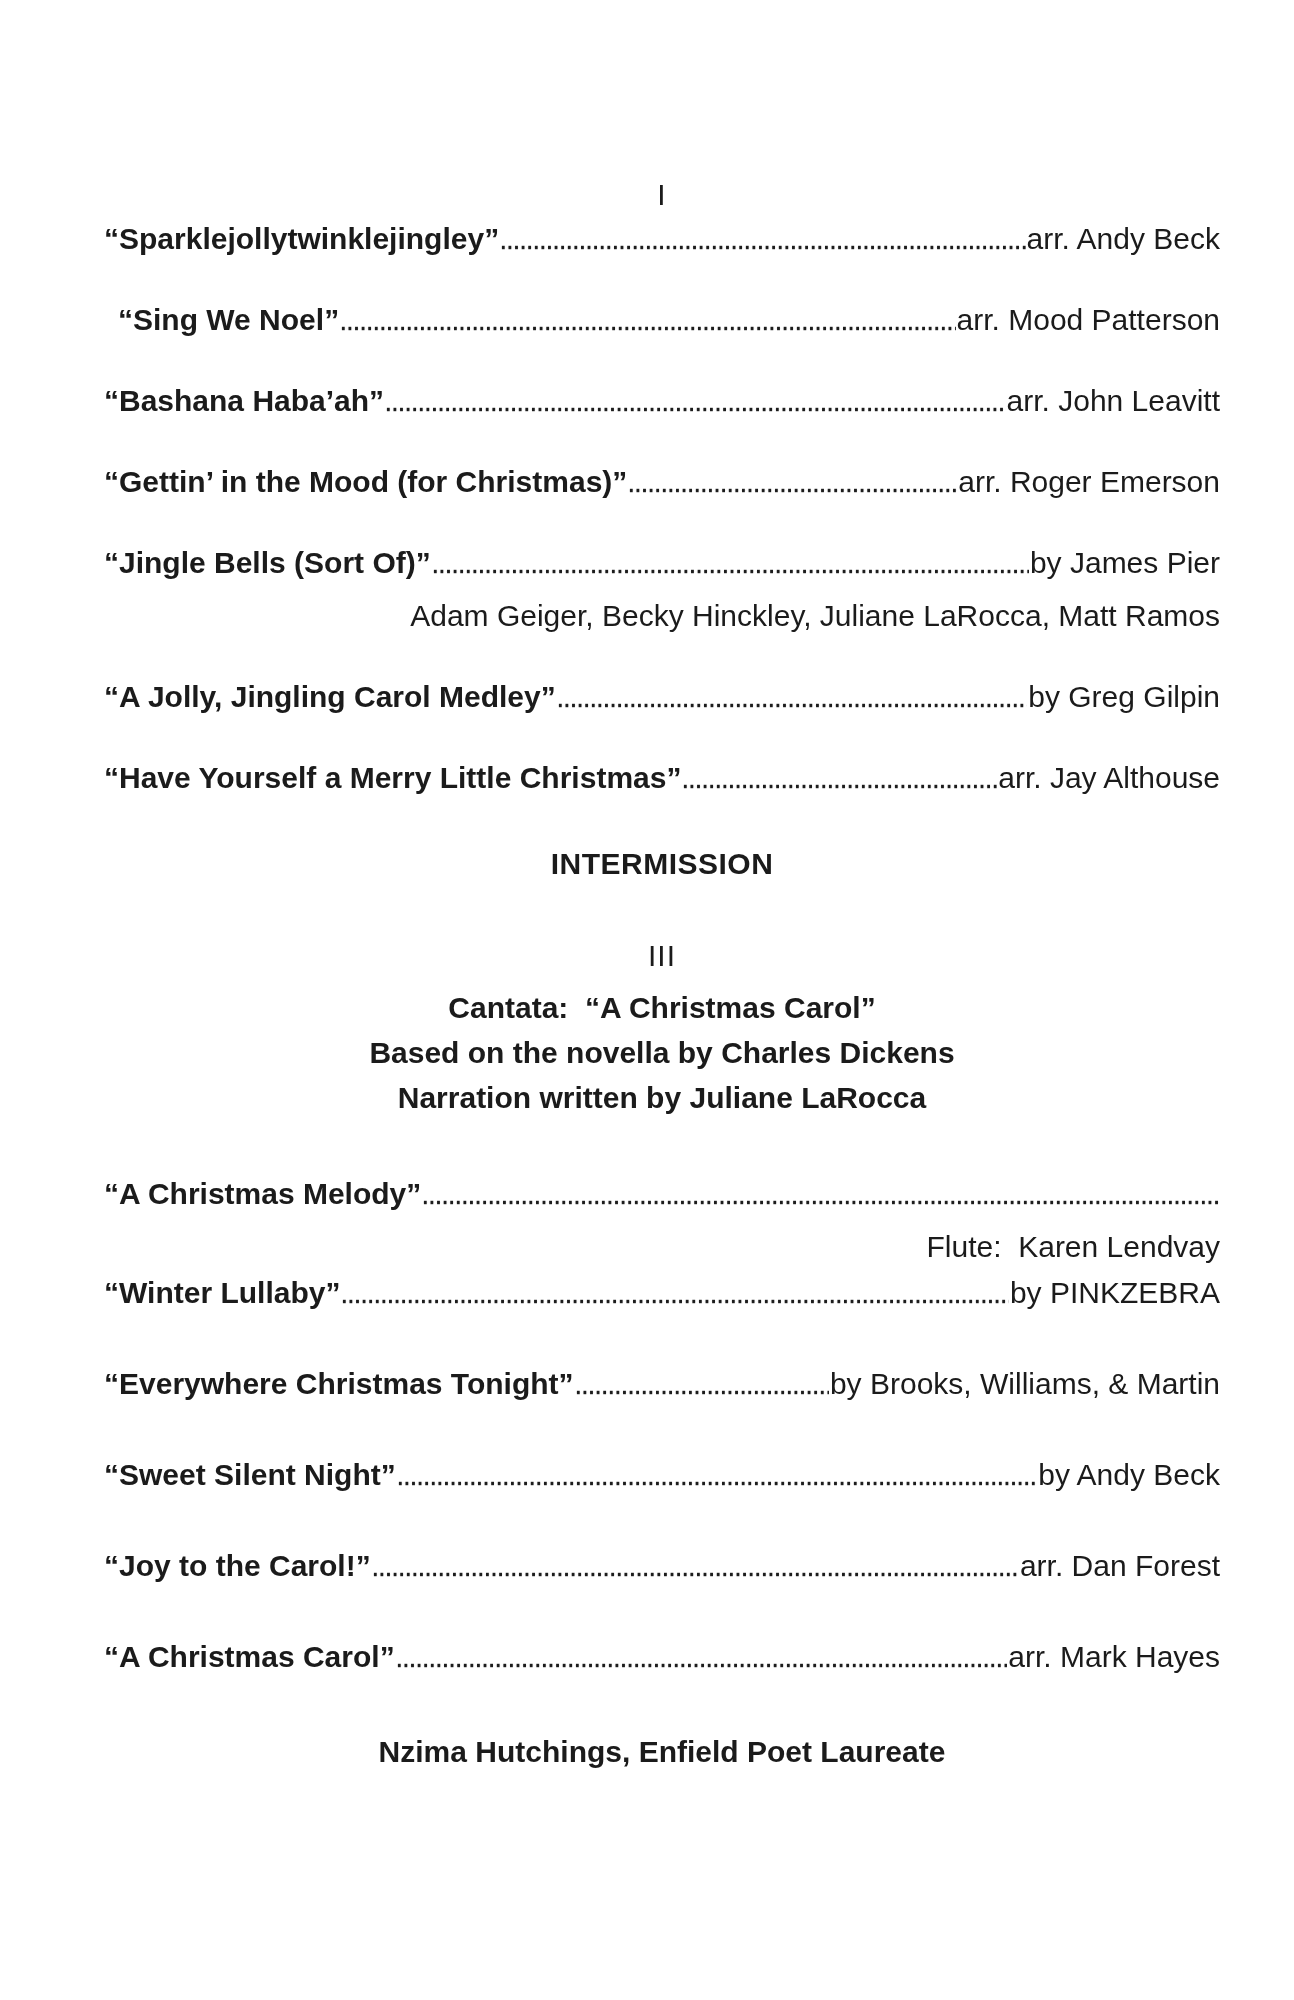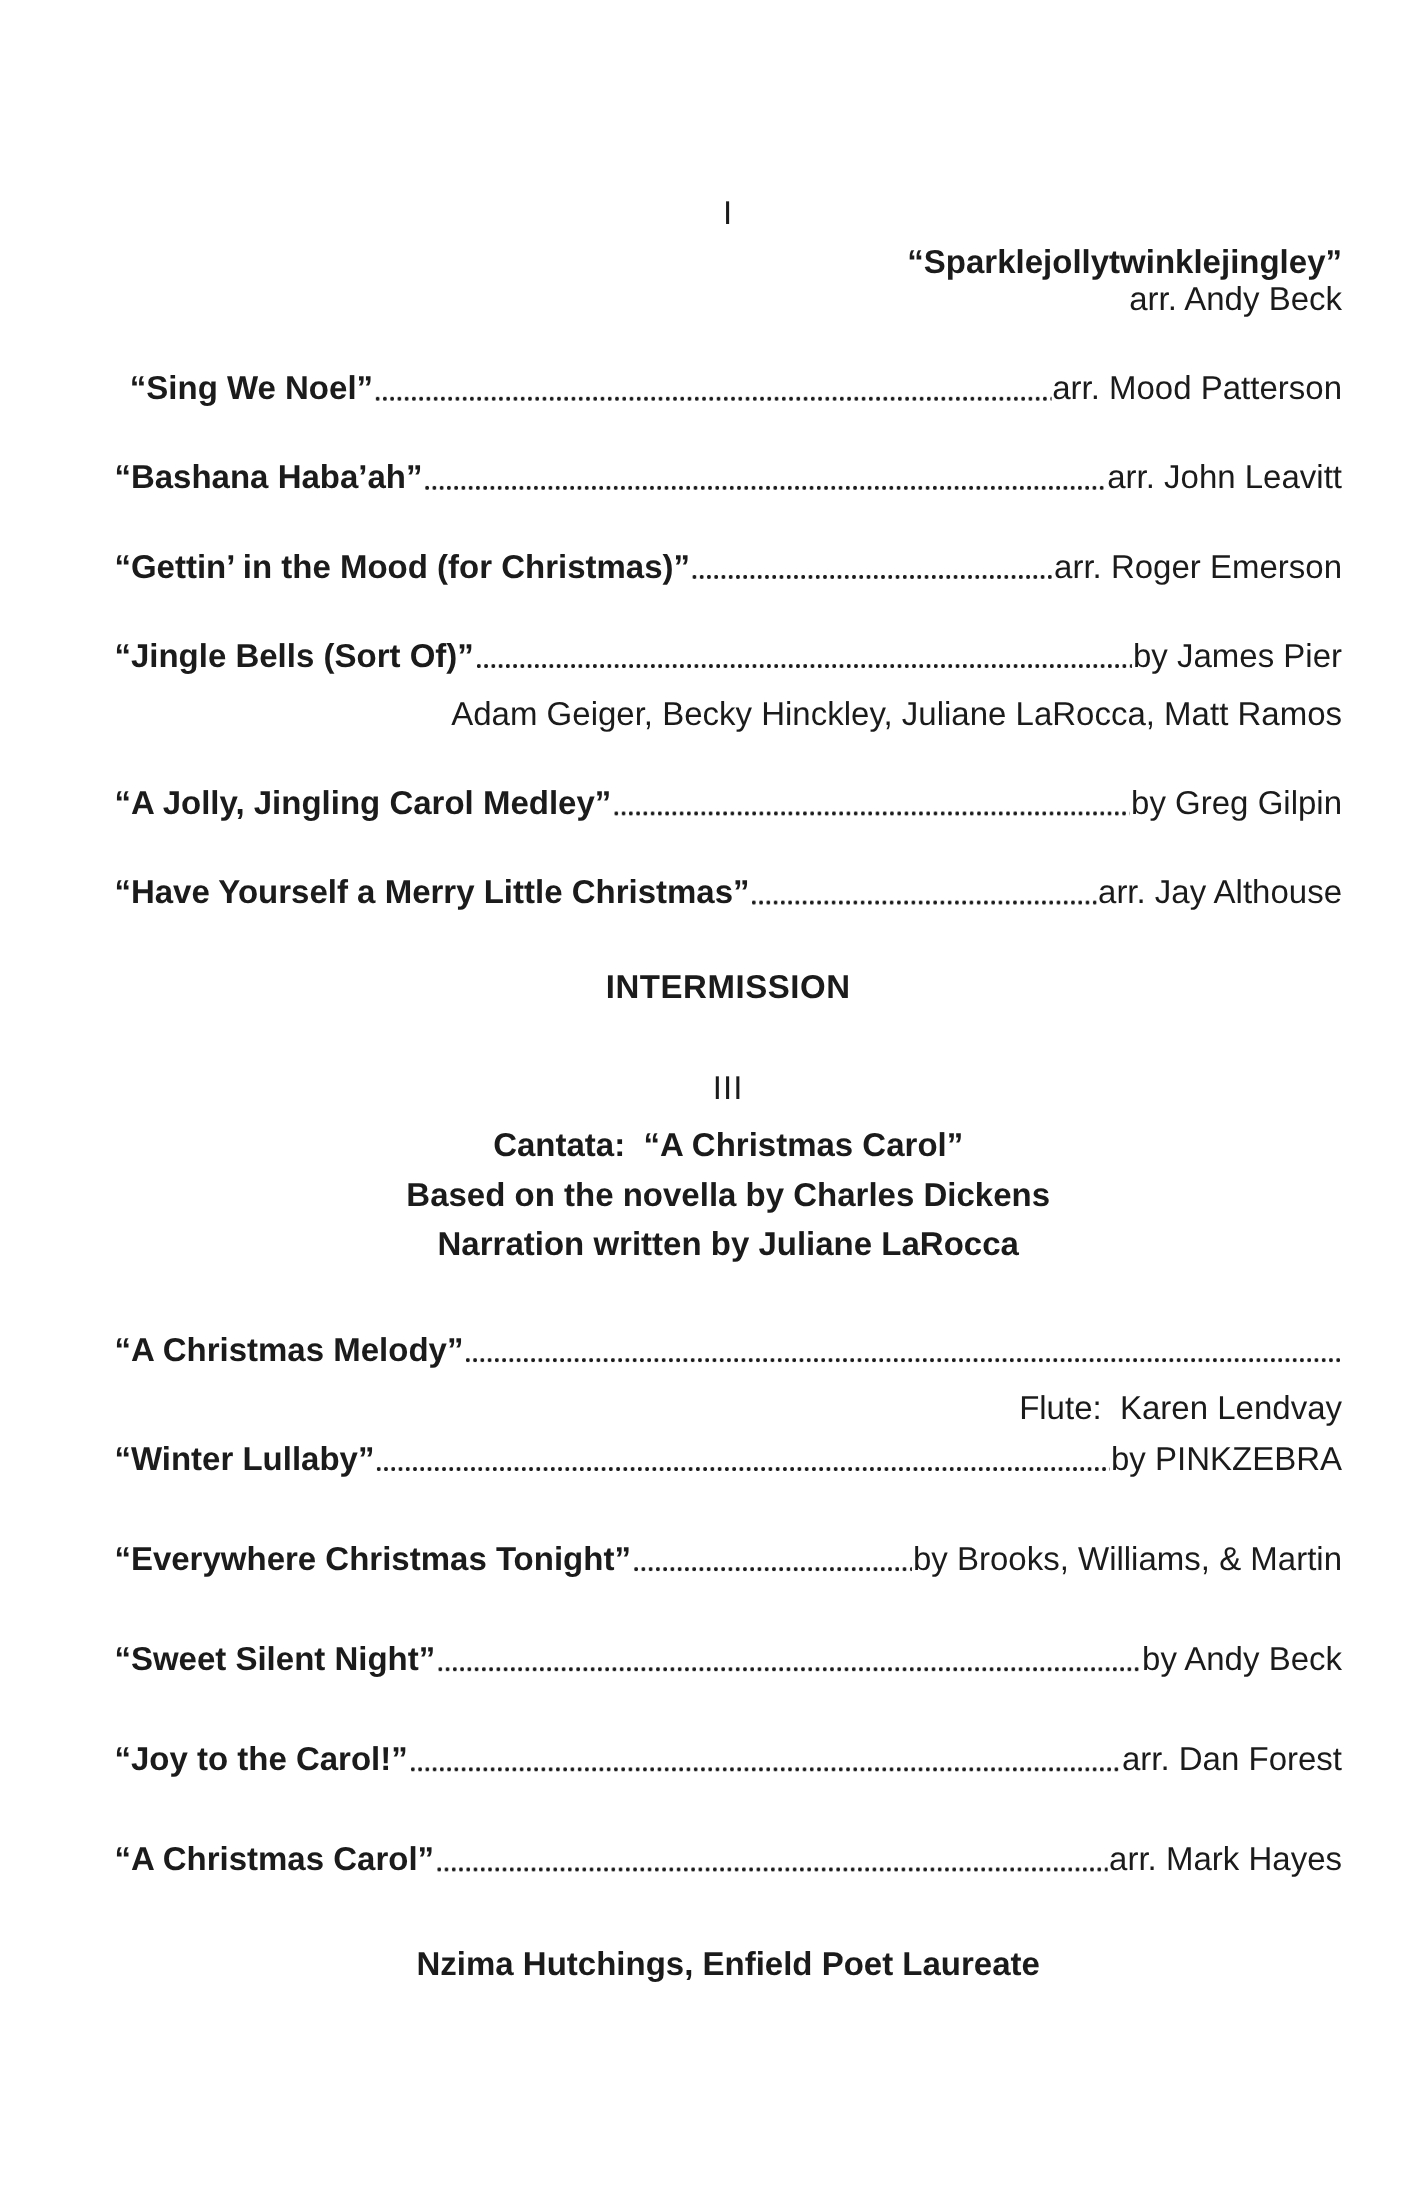--- a/index.html
+++ b/index.html
@@ -20,21 +20,21 @@
     font-weight: 400;
     line-height: 34px;
     letter-spacing: 1px;
   }
   .song-row {
     display: flex;
     align-items: flex-end;
     line-height: 34px;
   }
   #part1-songs .song-row { margin-top: 47px; }
-  #part1-songs .song-row:first-child { margin-top: 10px; flex-direction: column; }
+  #part1-songs .song-row:first-child { margin-top: 10px; }
   #part3-songs .song-row { margin-top: 57px; }
   #part3-songs .song-row:first-child { }
   .song-row.indent { padding-left: 14px; }
   #part3-songs .song-row.tight { margin-top: 12px; }
   .song-title {
     font-weight: 700;
     white-space: pre-wrap;
     flex: 0 0 auto;
   }
   .leader {

